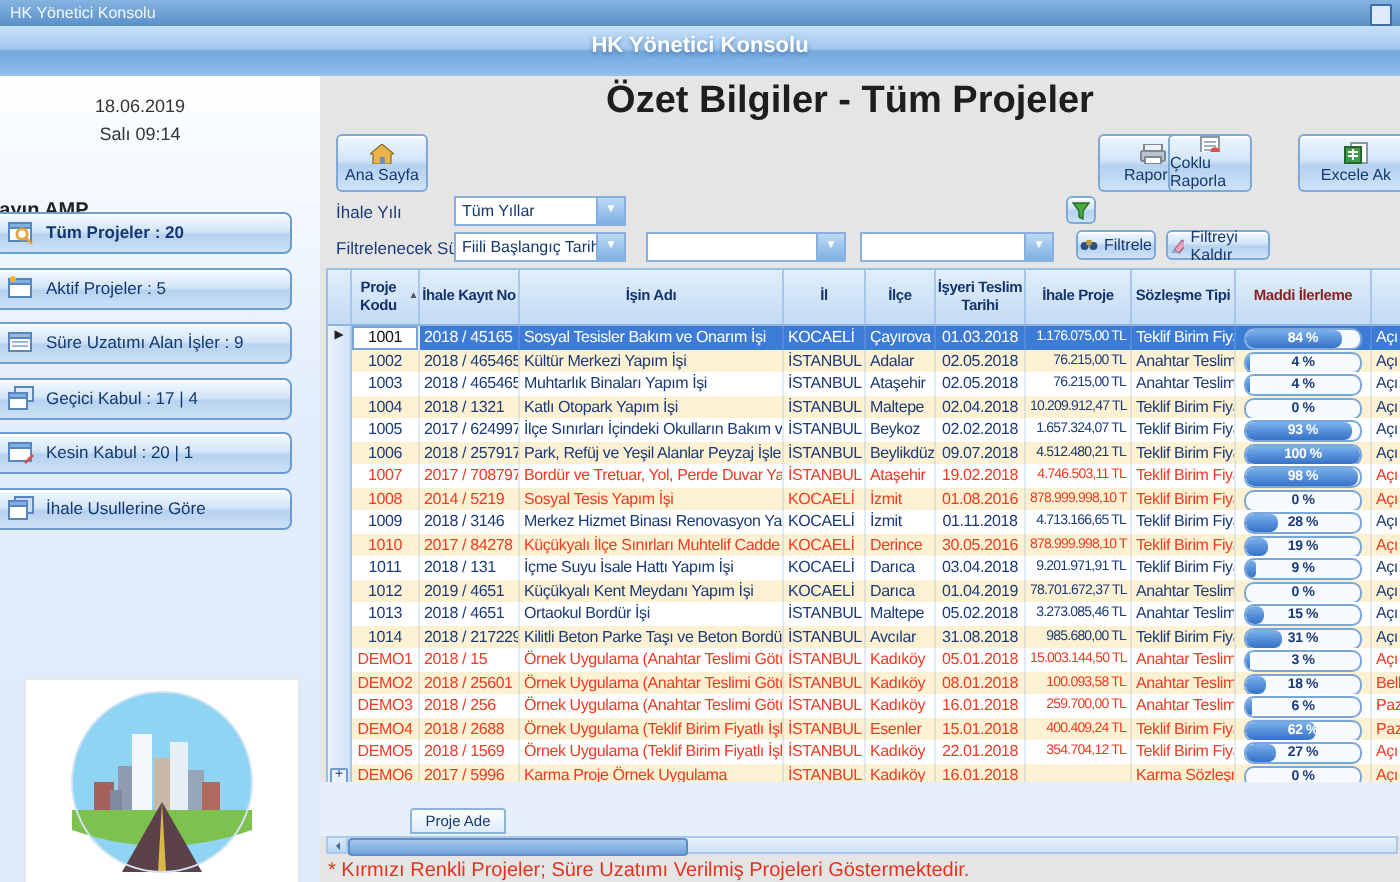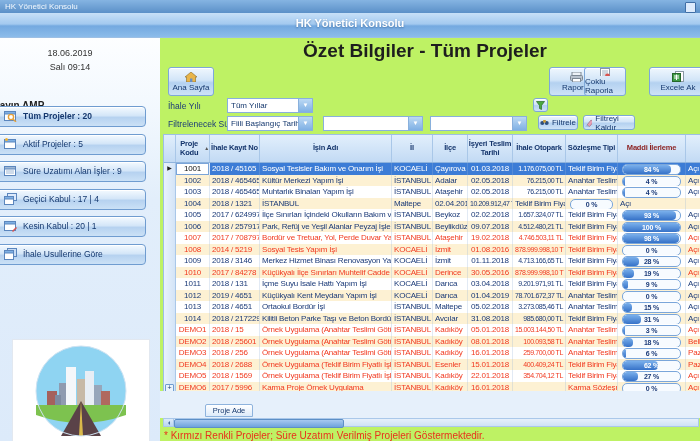--- a/index.html
+++ b/index.html
@@ -33,21 +33,21 @@
   .navbtn .lbl{position:absolute;left:28px;top:0;line-height:19px;font-size:8.5px;
     color:#15386e;white-space:nowrap;}
   .navbtn.active .lbl{font-weight:bold;}
   .navbtn svg{position:absolute;left:9px;top:3px;}
   .logocard{position:absolute;left:12px;top:301px;width:136px;height:102px;
     background:#fff;border:1px solid #e2e8f0;}
   .logocard svg{display:block;margin:5px auto 0;}
 
   
   .main{position:absolute;left:160px;top:38px;width:540px;height:403px;
-    background:#bef264;overflow:hidden;}
+    background:#e5e5e5;overflow:hidden;}
   .pagetitle{position:absolute;left:0;right:10px;top:2px;text-align:center;
     font-size:19px;font-weight:bold;color:#1e1e1e;}
 
   .toolbtn{position:absolute;top:29px;height:29px;box-sizing:border-box;
     border:1px solid #7ea8d8;border-radius:3px;
     background:linear-gradient(180deg,#f0f7fe 0%,#d2e5f8 45%,#b4d1f0 55%,#cde2f7 100%);
     box-shadow:inset 0 1px 0 #fff;display:flex;flex-direction:column;align-items:center;
     justify-content:center;gap:1px;font-size:8px;color:#15386e;cursor:pointer;}
   .smallbtn{position:absolute;box-sizing:border-box;border:1px solid #7ea8d8;border-radius:3px;
     background:linear-gradient(180deg,#f0f7fe 0%,#d2e5f8 45%,#b4d1f0 55%,#cde2f7 100%);
@@ -290,21 +290,21 @@
 
     <div class="grid">
       <div class="gh">
         <div class="th"></div>
         <div class="th"><span>Proje Kodu</span>&nbsp;<span style="font-size:5px;color:#555">▲</span></div>
         <div class="th">İhale Kayıt No</div>
         <div class="th">İşin Adı</div>
         <div class="th">İl</div>
         <div class="th">İlçe</div>
         <div class="th">İşyeri Teslim Tarihi</div>
-        <div class="th">İhale Otopark</div>
+        <div class="th">İhale Proje</div>
         <div class="th">Sözleşme Tipi</div>
         <div class="th maddi">Maddi İlerleme</div>
         <div class="th"></div>
       </div>
       <div id="tbody">
           <div class="trow sel">
     <div class="td ind">▶</div>
     <div class="td code">1001</div>
     <div class="td">2018 / 45165</div>
     <div class="td">Sosyal Tesisler Bakım ve Onarım İşi</div>
@@ -354,20 +354,21 @@
                 <div class="pf" style="width: 4%;"></div>
                 <div class="pt">4 %</div>
               </div>
     </div>
     <div class="td">Açı</div>
   </div>
           <div class="trow alt">
     <div class="td ind"></div>
     <div class="td code">1004</div>
     <div class="td">2018 / 1321</div>
+    <div class="td">Katlı Otopark Yapım İşi</div>
     <div class="td">İSTANBUL</div>
     <div class="td">Maltepe</div>
     <div class="td date">02.04.2018</div>
     <div class="td bedel">10.209.912,47 TL</div>
     <div class="td">Teklif Birim Fiyatlı</div>
     <div class="td" style="padding:0">
       <div class="pw">
                 <div class="pf" style="width: 0%;"></div>
                 <div class="pt">0 %</div>
               </div>

